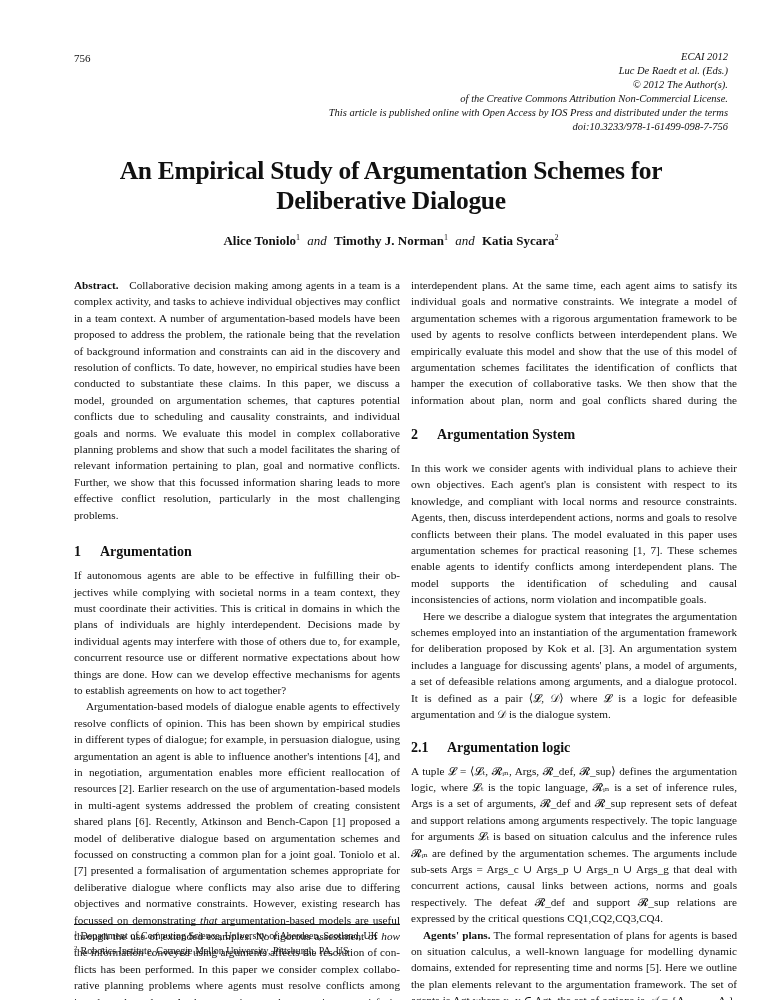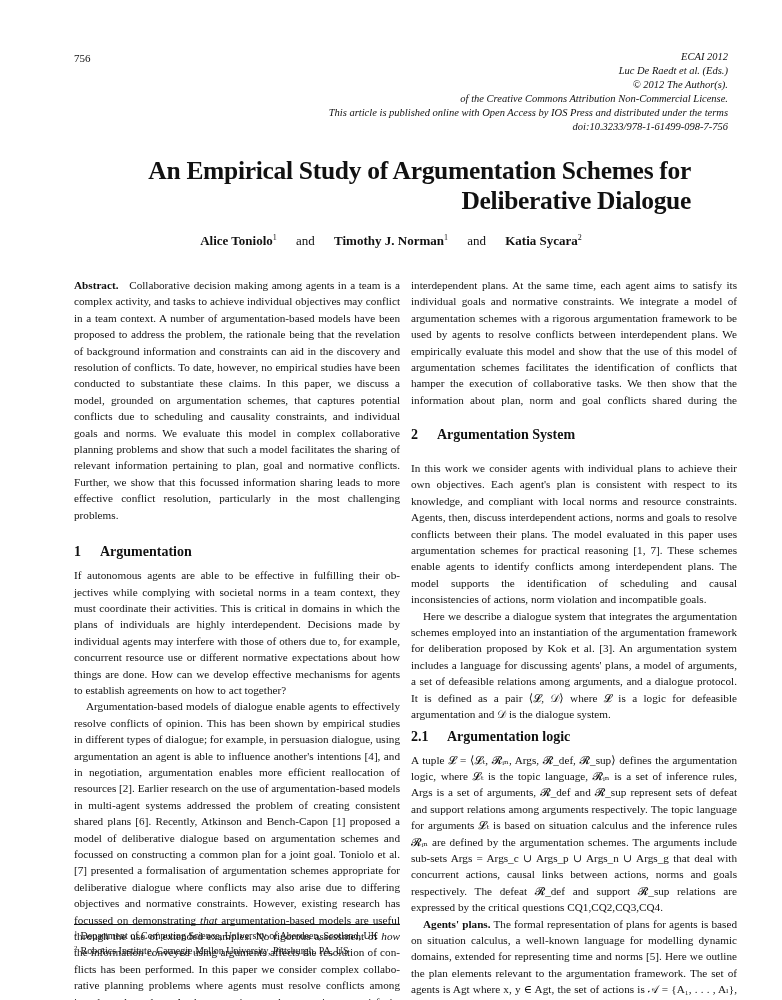--- a/index.html
+++ b/index.html
@@ -1,27 +1,27 @@
 <!DOCTYPE html>
 <html><head>
 <meta charset="utf-8">
 <style>
   html, body { margin:0; padding:0; background:#ffffff; }
   body { width:782px; height:1000px; position:relative; overflow:hidden;
          font-family:"Liberation Serif","DejaVu Serif",serif; color:#111; }
   .pagenum { position:absolute; left:74px; top:52px; font-size:11px; }
   .header-right { position:absolute; right:54px; top:50px; text-align:right;
                   font-style:italic; font-size:10.5px; line-height:14px; }
-  .title { position:absolute; left:0; width:782px; top:156px; text-align:right;
+  .title { position:absolute; left:0; width:782px; top:156px; text-align:center;
            font-weight:bold; font-size:25.5px; line-height:30px; letter-spacing:-0.3px; }
   .authors { position:absolute; left:0; width:782px; top:233px; text-align:center;
              font-size:13px; }
   .authors b { font-weight:bold; }
   .authors sup { font-size:8px; }
-  .authors .and { margin:0 16px; }
+  .authors .and { margin:0 4px;font-style:italic; }
   .col { position:absolute; top:277px; width:326px; font-size:11.2px; line-height:16.4px;
          text-align:justify; hyphens:manual; }
   .col.left { left:74px; }
   .col.right { left:411px; }
   .col p { margin:0; }
   .indent { text-indent:12px; }
   h2 { font-size:14px; font-weight:bold; margin:0; line-height:18px; }
   h2 .num { display:inline-block; width:26px; }
   .fn-rule { position:absolute; left:74px; top:924px; width:326px; border-top:1px solid #111; }
   .footnotes { position:absolute; left:74px; top:927px; width:330px; font-size:10px; line-height:13px; }
@@ -67,16 +67,16 @@
   <div><sup>2</sup><span>Robotics Institute, Carnegie Mellon University, Pittsburgh, PA, US</span></div>
 </div>
 
 <div class="col right">
   <p style="height:131px;overflow:hidden;" id="rc-cont">interdependent plans. At the same time, each agent aims to satisfy its individual goals and normative constraints. We integrate a model of argumentation schemes with a rigorous argumentation framework to be used by agents to resolve conflicts between interdependent plans. We empirically evaluate this model and show that the use of this model of argumentation schemes facilitates the identification of con­flicts that hamper the execution of collaborative tasks. We then show that the information about plan, norm and goal conflicts shared dur­ing the dialogue leads to more effective conflict resolution.</p>
 
   <h2 style="margin-top:18px;margin-bottom:16px;"><span class="num">2</span><span>Argumentation System</span></h2>
   <p>In this work we consider agents with individual plans to achieve their own objectives. Each agent's plan is consistent with respect to its knowledge, and compliant with local norms and resource constraints. Agents, then, discuss interdependent actions, norms and goals to re­solve conflicts between their plans. The model evaluated in this pa­per uses argumentation schemes for practical reasoning [1, 7]. These schemes enable agents to identify conflicts among interdependent plans. The model supports the identification of scheduling and causal inconsistencies of actions, norm violation and incompatible goals.</p>
   <p class="indent">Here we describe a dialogue system that integrates the argumen­tation schemes employed into an instantiation of the argumentation framework for deliberation proposed by Kok et al. [3]. An argu­mentation system includes a language for discussing agents' plans, a model of arguments, a set of defeasible relations among arguments, and a dialogue protocol. It is defined as a pair ⟨𝓛, 𝒟⟩ where 𝓛 is a logic for defeasible argumentation and 𝒟 is the dialogue system.</p>
 
-  <h2 style="margin-top:5px;margin-bottom:6px;"><span class="num" style="width:36px;">2.1</span><span>Argumentation logic</span></h2>
+  <h2 style="margin-top:16px;margin-bottom:6px;"><span class="num" style="width:36px;">2.1</span><span>Argumentation logic</span></h2>
   <p>A tuple 𝓛 = ⟨𝓛ₜ, 𝓡ᵢₙ, Args, 𝓡_def, 𝓡_sup⟩ defines the argumenta­tion logic, where 𝓛ₜ is the topic language, 𝓡ᵢₙ is a set of inference rules, Args is a set of arguments, 𝓡_def and 𝓡_sup represent sets of defeat and support relations among arguments respectively. The topic language for arguments 𝓛ₜ is based on situation calculus and the in­ference rules 𝓡ᵢₙ are defined by the argumentation schemes. The ar­guments include sub-sets Args = Args_c ∪ Args_p ∪ Args_n ∪ Args_g that deal with concurrent actions, causal links between actions, norms and goals respectively. The defeat 𝓡_def and support 𝓡_sup re­lations are expressed by the critical questions CQ1,CQ2,CQ3,CQ4.</p>
   <p class="indent"><b>Agents' plans.</b><span> The formal representation of plans for agents is based on situation calculus, a well-known language for modelling dy­namic domains, extended for representing time and norms [5]. Here we outline the plan elements relevant to the argumentation frame­work. The set of agents is Agt where x, y ∈ Agt, the set of actions is 𝒜 = {A₁, . . . , Aₗ}, and 𝒯 = {T₁, . . . , T_q} is the set of time stamps. R represents a feature of the world that holds in a situation.</span></p>
 </div>
 
 </body></html>

